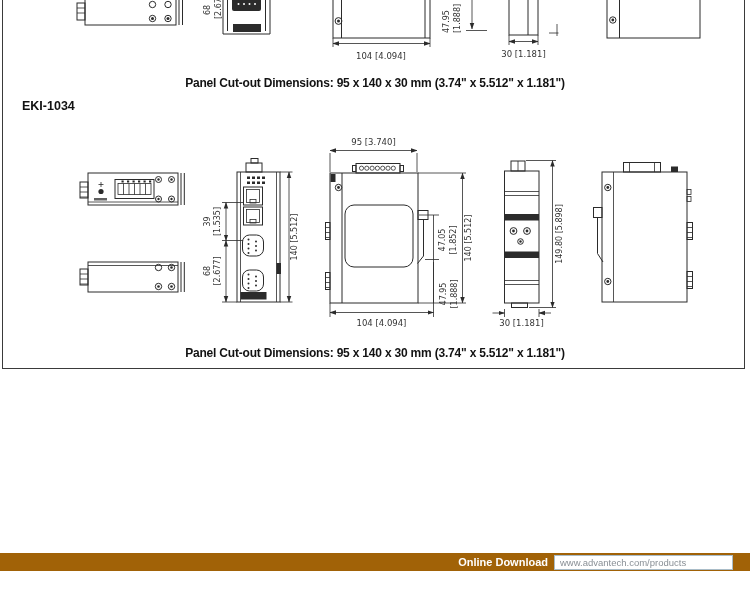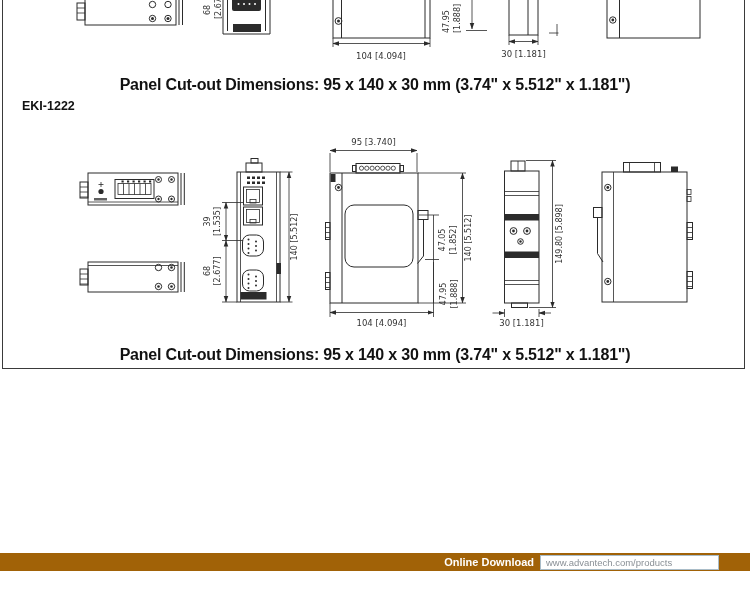--- a/index.html
+++ b/index.html
@@ -2,28 +2,28 @@
 <html><head>
 <meta charset="utf-8">
 <style>
   html,body{margin:0;padding:0;background:#fff;}
   .page{position:relative;width:750px;height:591px;background:#ffffff;overflow:hidden;
         font-family:"Liberation Sans",sans-serif;}
   .frame{position:absolute;left:2px;top:-8px;width:743px;height:377px;
          border:1.5px solid #3a3a3a;border-top:none;box-sizing:border-box;}
   .art{position:absolute;left:0;top:0;}
   .caption{position:absolute;left:0;width:750px;text-align:center;font-weight:bold;
-           font-size:16px;letter-spacing:-0.2px;color:#121212;}
+           font-size:12px;letter-spacing:-0.2px;color:#121212;}
   .caption1{top:76px;}
   .caption2{top:346px;}
   .model{position:absolute;left:22px;top:99px;font-weight:bold;font-size:12.5px;color:#121212;}
   .footer{position:absolute;left:0;top:553px;width:750px;height:18px;background:#a16207;
           display:flex;align-items:center;justify-content:flex-end;}
   .footer-label{color:#ffffff;font-weight:bold;font-size:11px;margin-right:6px;white-space:nowrap;}
-  .url-box{width:172px;height:13px;background:#ffffff;border:1px solid #a9bcc8;margin-right:31px;
+  .url-box{width:172px;height:13px;background:#ffffff;border:1px solid #a9bcc8;margin-right:17px;
            display:flex;align-items:center;padding-left:5px;font-size:9.5px;color:#8a9096;}
   
   .ln{stroke:#2b2b2b;stroke-width:1;fill:none;}
   .lnt{stroke:#2b2b2b;stroke-width:0.8;fill:none;}
   .fl{fill:#2b2b2b;stroke:none;}
   .dim{font-family:"DejaVu Sans",sans-serif;font-size:8.5px;fill:#333;}
   .dimr{font-family:"DejaVu Sans",sans-serif;font-size:8px;fill:#333;}
 </style>
 </head>
 <body>
@@ -326,21 +326,21 @@
       <line class="lnt" x1="687" y1="237.5" x2="692.5" y2="237.5"></line>
       <rect class="ln" x="687" y="271.5" width="5.5" height="17"></rect>
       <line class="lnt" x1="687" y1="276.5" x2="692.5" y2="276.5"></line>
       <line class="lnt" x1="687" y1="281.5" x2="692.5" y2="281.5"></line>
       <line class="lnt" x1="687" y1="286.5" x2="692.5" y2="286.5"></line>
     </g>
   </svg>
 
   <div class="caption caption1">Panel Cut-out Dimensions: 95 x 140 x 30 mm (3.74" x 5.512" x 1.181")</div>
 
-  <div class="model">EKI-1222</div>
+  <div class="model">EKI-1034</div>
 
   <div class="caption caption2">Panel Cut-out Dimensions: 95 x 140 x 30 mm (3.74" x 5.512" x 1.181")</div>
 
   <div class="footer">
     <span class="footer-label">Online Download</span>
     <div class="url-box">www.advantech.com/products</div>
   </div>
 
 </div>
 

